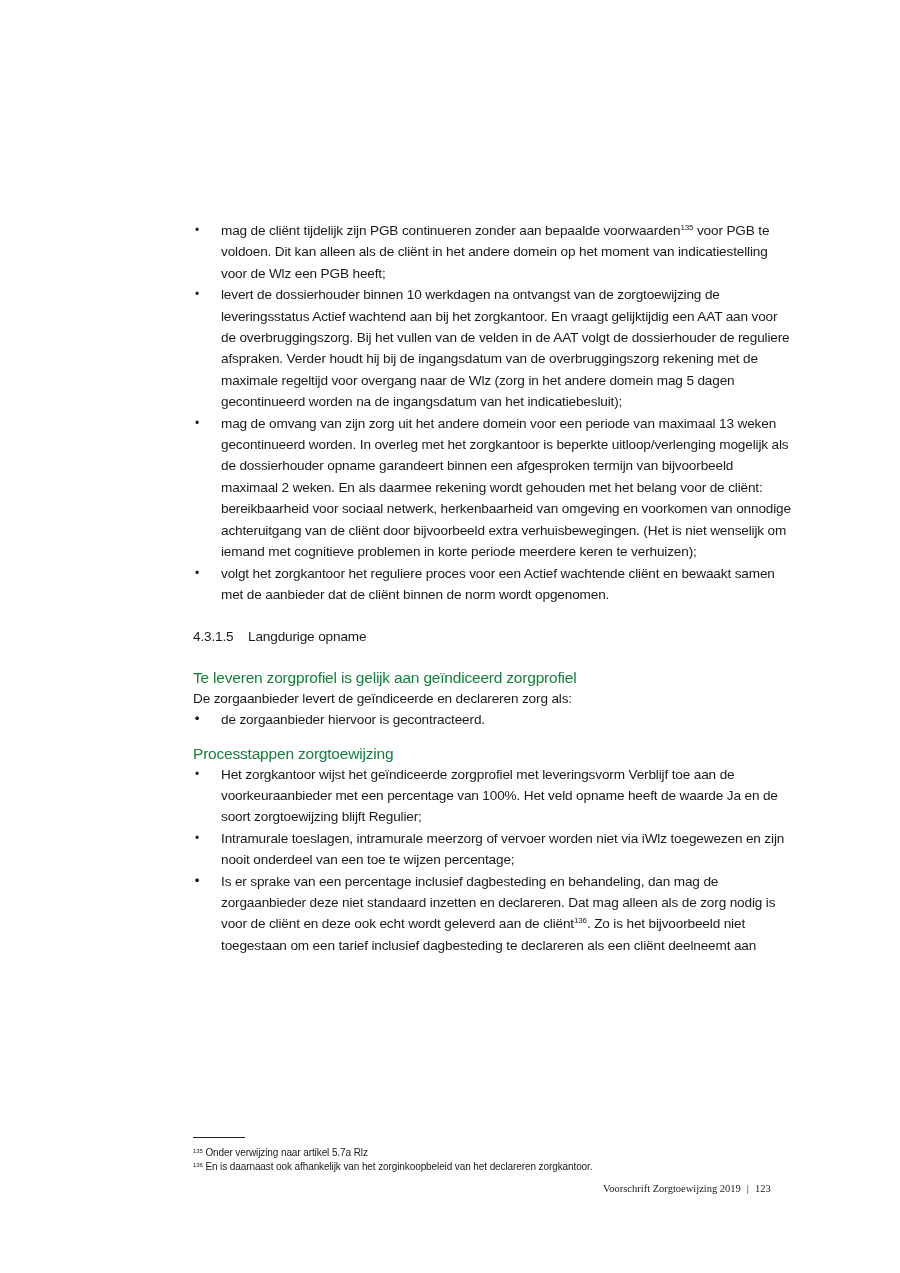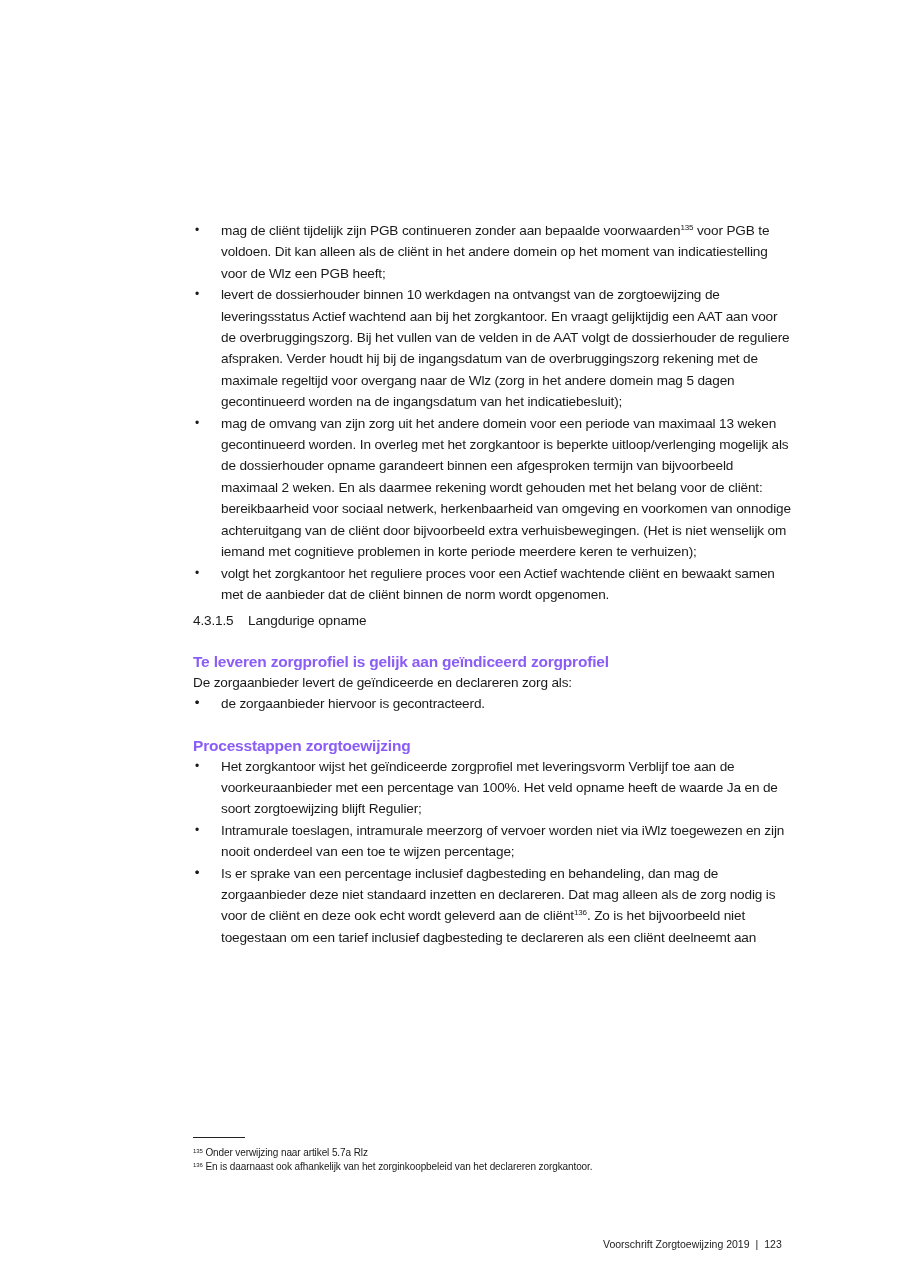--- a/index.html
+++ b/index.html
@@ -3,29 +3,29 @@
 <meta charset="utf-8">
 <style>
   html, body { margin: 0; padding: 0; background: #ffffff; }
   body { width: 900px; height: 1273px; position: relative; overflow: hidden;
          font-family: "Liberation Sans", "DejaVu Sans", sans-serif; color: #1a1a1a; }
   .page { position: absolute; left: 0; top: 0; width: 900px; height: 1273px; background: #fff; }
   .content { position: absolute; left: 193px; top: 220px; width: 600px; font-size: 13.6px; line-height: 21.4px; letter-spacing: -0.15px; }
   ul { list-style: none; margin: 0; padding: 0; }
   li { position: relative; padding-left: 28px; }
   li .bullet { position: absolute; left: 2px; top: 0; font-size: 12px; }
-  .sec-num-heading { margin-top: 5px; font-size: 13.6px; }
+  .sec-num-heading { margin-top: 21px; font-size: 13.6px; }
   .sec-num-heading .num { display: inline-block; width: 55px; }
-  .subheading { font-weight: bold; font-size: 15.5px; margin-top: 19px; line-height: 21px; color: #8b5cf6; letter-spacing: -0.2px; }
+  .subheading { font-weight: normal; font-size: 15.5px; margin-top: 19px; line-height: 21px; color: #15803d; letter-spacing: -0.2px; }
   .para { }
   sup { font-size: 8px; vertical-align: 5px; line-height: 0; }
   .footnote-rule { position: absolute; left: 193px; top: 1137px; width: 52px; border-top: 1px solid #222; }
   .footnotes { position: absolute; left: 193px; top: 1146px; font-size: 10px; line-height: 14px; letter-spacing: -0.1px; }
   .footnotes sup { font-size: 6px; vertical-align: 3px; }
-  .footer { position: absolute; left: 603px; top: 1238px; font-size: 10.5px; color: #222; }
+  .footer { position: absolute; left: 603px; top: 1183px; font-size: 10.5px; color: #222; font-family: Liberation Serif, serif; }
   .footer .sep { margin: 0 6px; }
 </style>
 </head>
 <body>
 
 <div class="page">
   <div class="content">
 
     <ul>
       <li>
@@ -55,21 +55,21 @@
     <ul>
       <li>
         <span class="bullet">•</span>
       </li>
       <li>
         <span class="bullet">•</span>
         <span>de zorgaanbieder hiervoor is gecontracteerd.</span>
       </li>
     </ul>
 
-    <div class="subheading" style="margin-top:20px;">Processtappen zorgtoewijzing</div>
+    <div class="subheading" style="margin-top:12px;">Processtappen zorgtoewijzing</div>
     <ul>
       <li>
         <span class="bullet">•</span>
         <span>Het zorgkantoor wijst het geïndiceerde zorgprofiel met leveringsvorm Verblijf toe aan de voorkeuraanbieder met een percentage van 100%. Het veld opname heeft de waarde Ja en de soort zorgtoewijzing blijft Regulier;</span>
       </li>
       <li>
         <span class="bullet">•</span>
         <span>Intramurale toeslagen, intramurale meerzorg of vervoer worden niet via iWlz toegewezen en zijn nooit onderdeel van een toe te wijzen percentage;</span>
       </li>
       <li>

